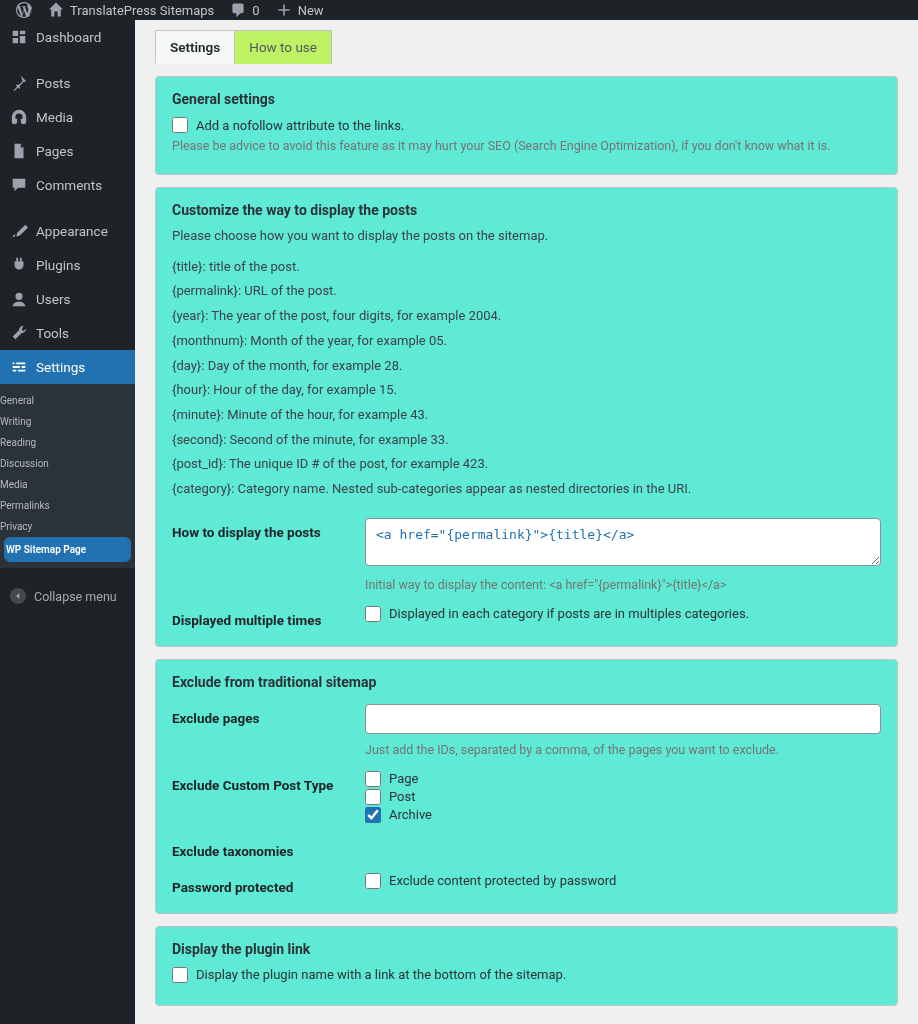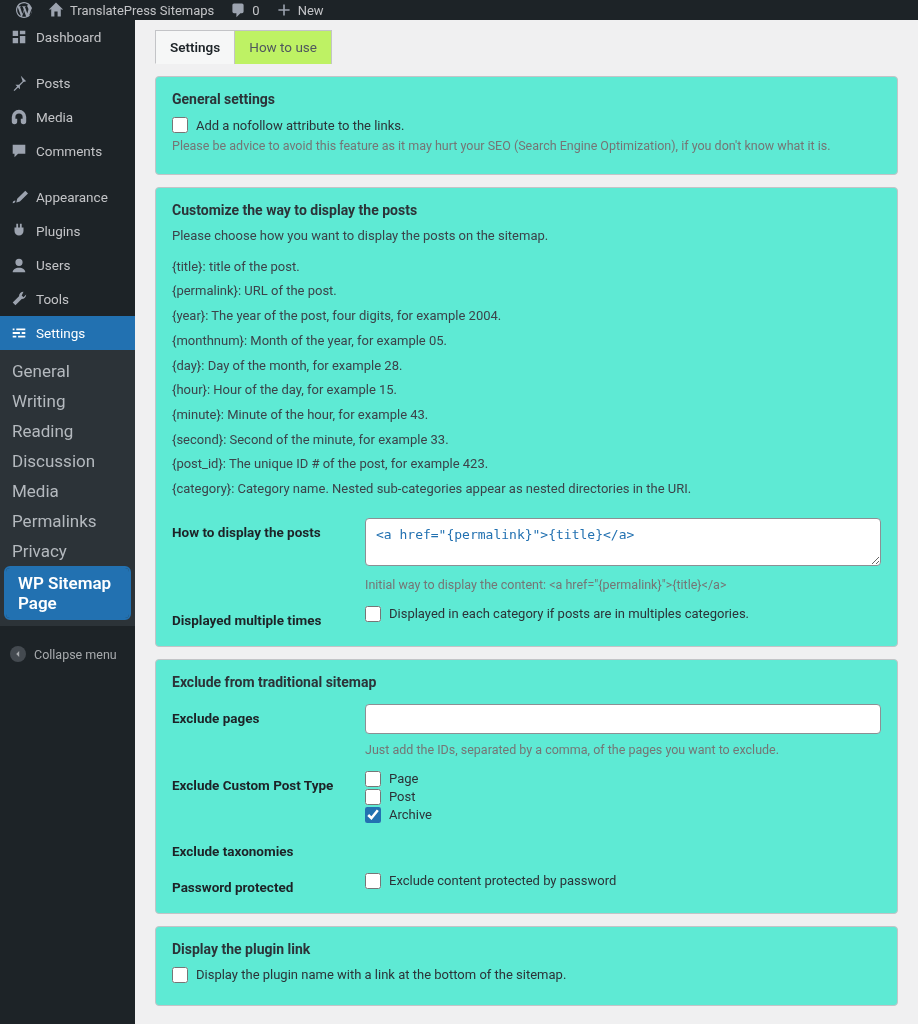--- a/index.html
+++ b/index.html
@@ -13,21 +13,21 @@
 
 .wrap { display: flex; }
 .sidebar { width: 135px; background: #1d2327; color: #c3c4c7; min-height: calc(100vh - 32px); flex-shrink: 0; padding-bottom: 20px; }
 .menu-item { display: flex; align-items: center; gap: 8px; padding: 8px 10px; color: #c3c4c7; font-size: 13.5px; cursor: pointer; }
 .menu-item.current { background: #2271b1; color: #fff; position: relative; }
 .menu-item.current::after { content: ""; position: absolute; right: -8px; top: 50%; transform: translateY(-50%); border: 8px solid transparent; border-right-color: #f0f0f1; }
 .menu-item svg { width: 18px; height: 18px; fill: #9ca3af; }
 .menu-item.current svg { fill: #fff; }
 .menu-separator { height: 12px; }
 .submenu { background: #2c3338; padding: 6px 0; }
-.submenu-item { padding: 5px 12px; font-size: 17px; color: #b4b9be; cursor: pointer; }
+.submenu-item { padding: 5px 0; font-size: 10px; color: #b4b9be; cursor: pointer; }
 .submenu-item.active { background: #2271b1; color: #fff; font-weight: 600; border-radius: 4px; margin: 2px 6px; outline: 2px solid #2271b1; }
 .collapse { display: flex; align-items: center; gap: 8px; padding: 10px 10px; color: #a7aaad; font-size: 12.5px; margin-top: 10px; cursor:pointer; }
 .collapse svg { width: 16px; height: 16px; fill: #a7aaad; background:#444a50; border-radius:50%; padding:2px; }
 
 
 .content { flex: 1; padding: 10px 20px 30px 20px; }
 .tabs { display: flex; gap: 0; margin-bottom: 0; }
 .tab { background: #bef264; border: 1px solid #c3c4c7; padding: 8px 14px; font-size: 13.5px; color: #50575e; cursor: pointer; border-bottom: none; }
 .tab.active { background: #f6f7f7; color: #1d2327; font-weight: 600; border-bottom: 1px solid #f6f7f7; }
 .tab:not(:first-child) { margin-left: -1px; }
@@ -94,20 +94,26 @@
       <svg viewBox="0 0 20 20">
           <path d="M12 2l6 6-3 1-4 4v4l-2-2-4 4-1-1 4-4-2-2h4l4-4z"></path>
         </svg>
       <span>Posts</span>
     </div>
     <div class="menu-item">
       <svg viewBox="0 0 20 20">
           <path d="M10 2a8 8 0 018 8v5a3 3 0 01-6 0v-3h2v-2a4 4 0 00-8 0v2h2v3a3 3 0 01-6 0v-5a8 8 0 018-8z"></path>
         </svg>
       <span>Media</span>
+    </div>
+    <div class="menu-item">
+      <svg viewBox="0 0 20 20">
+          <path d="M5 2h7l3 3v13H5zM12 2v4h4"></path>
+        </svg>
+      <span>Pages</span>
     </div>
     <div class="menu-item">
       <svg viewBox="0 0 20 20">
           <path d="M3 3h14v10H9l-4 4v-4H3z"></path>
         </svg>
       <span>Comments</span>
     </div>
     <div class="menu-separator"></div>
     <div class="menu-item">
       <svg viewBox="0 0 20 20">

